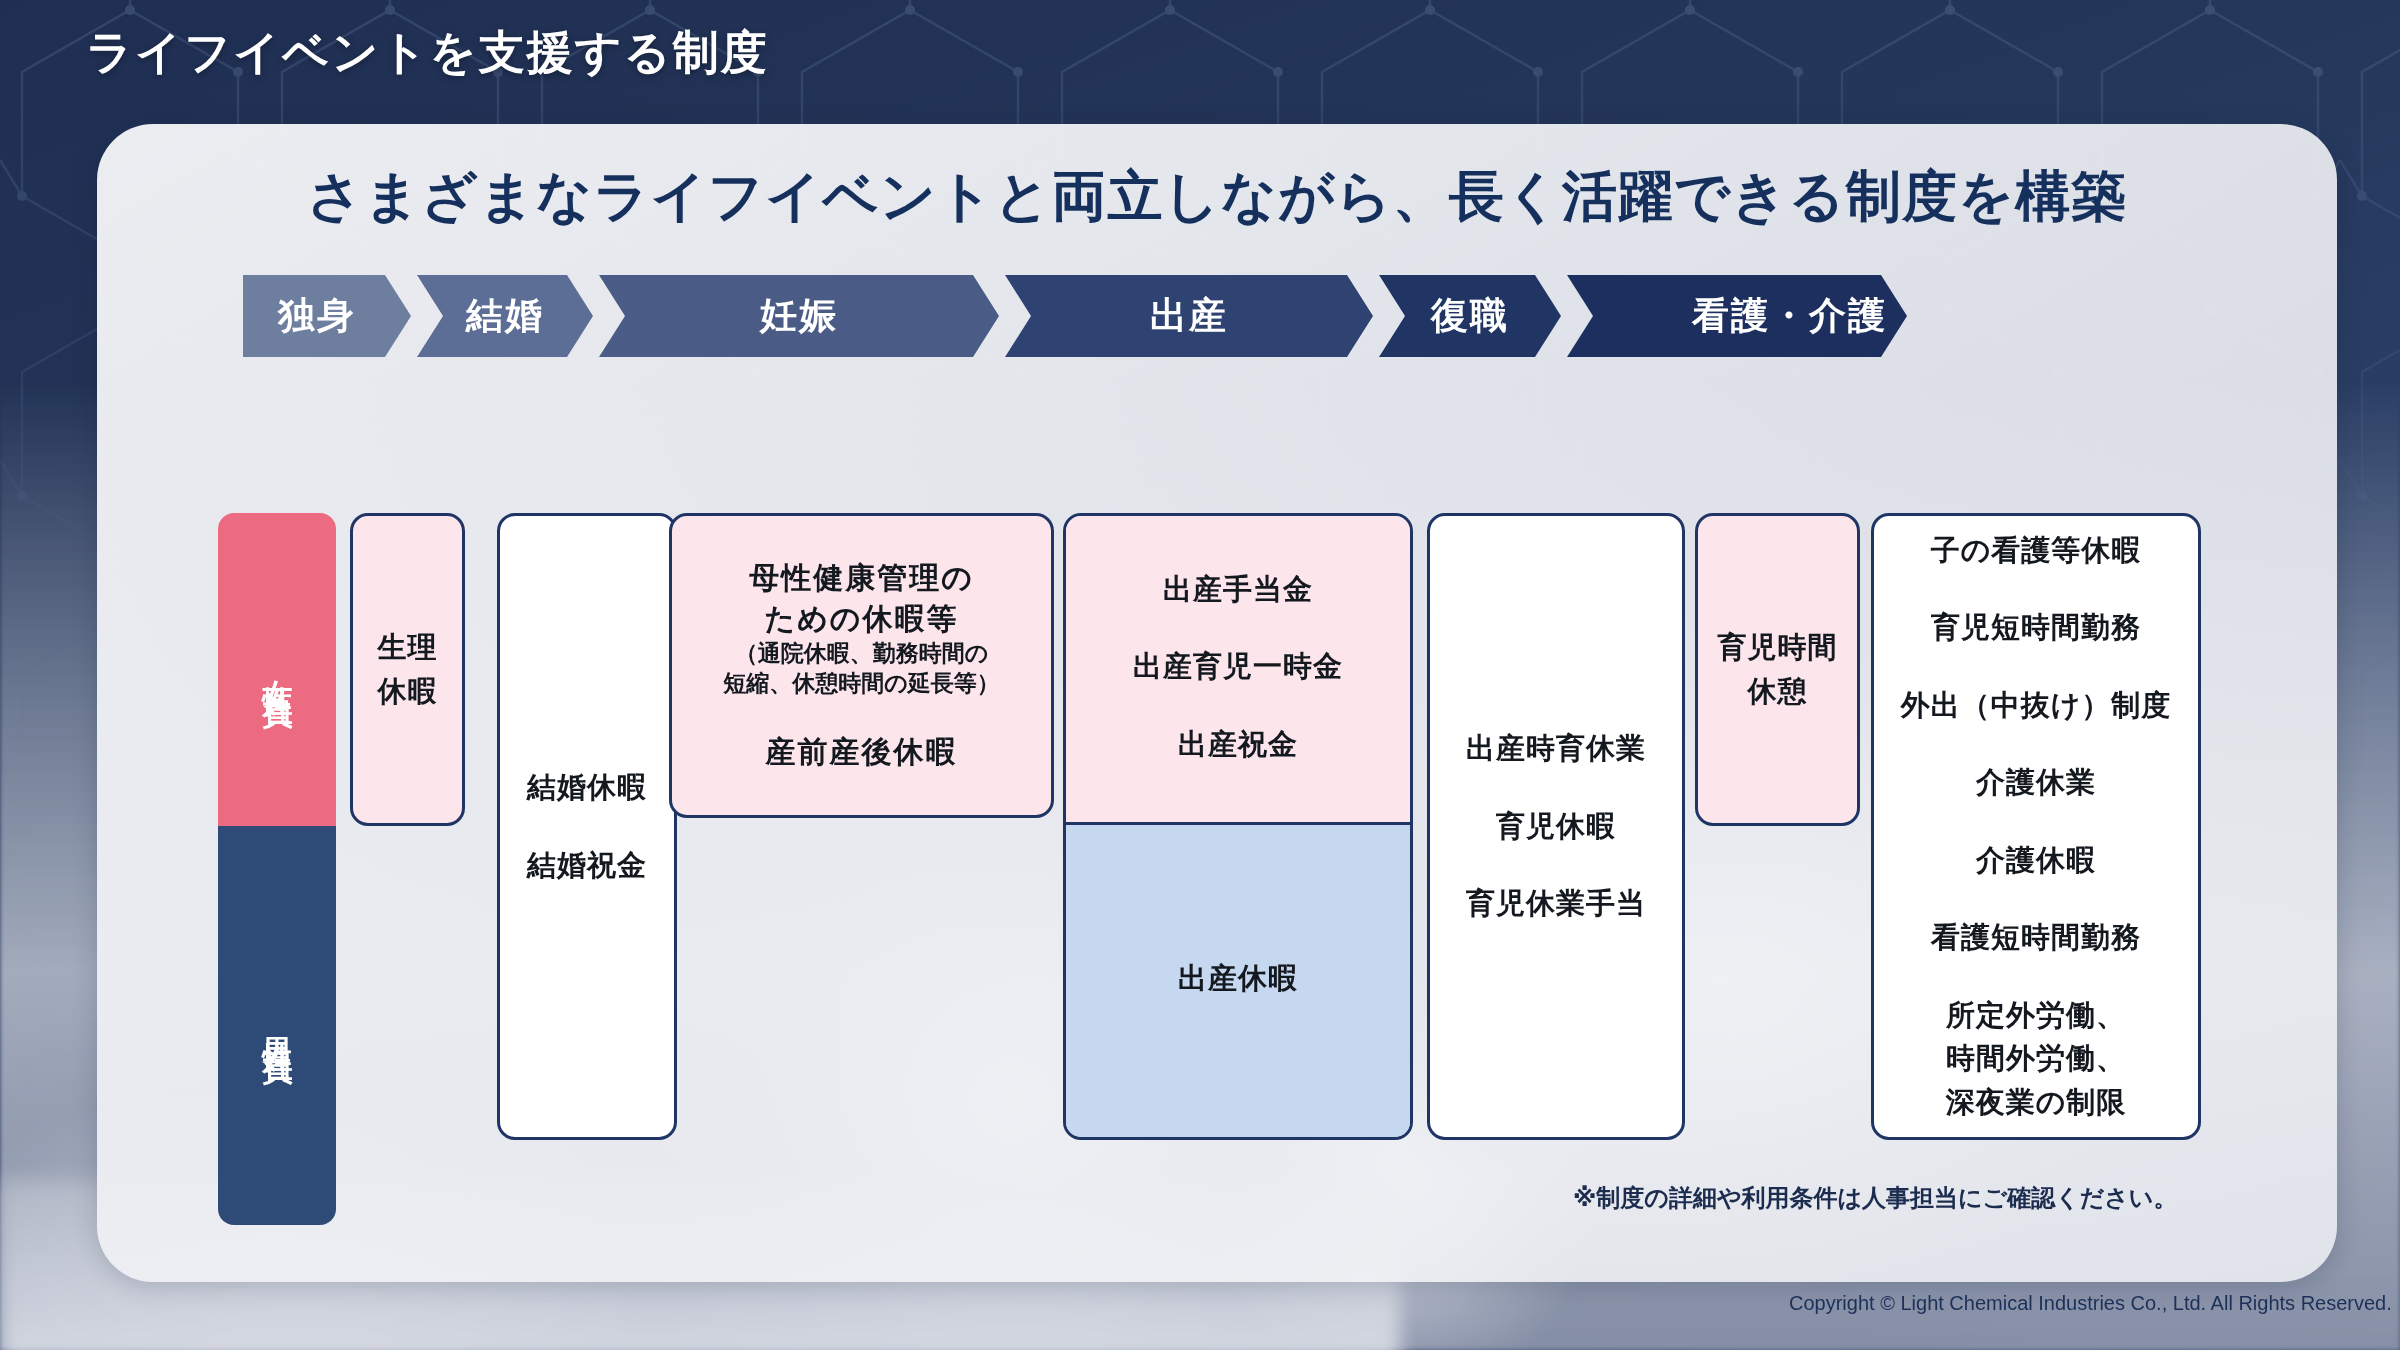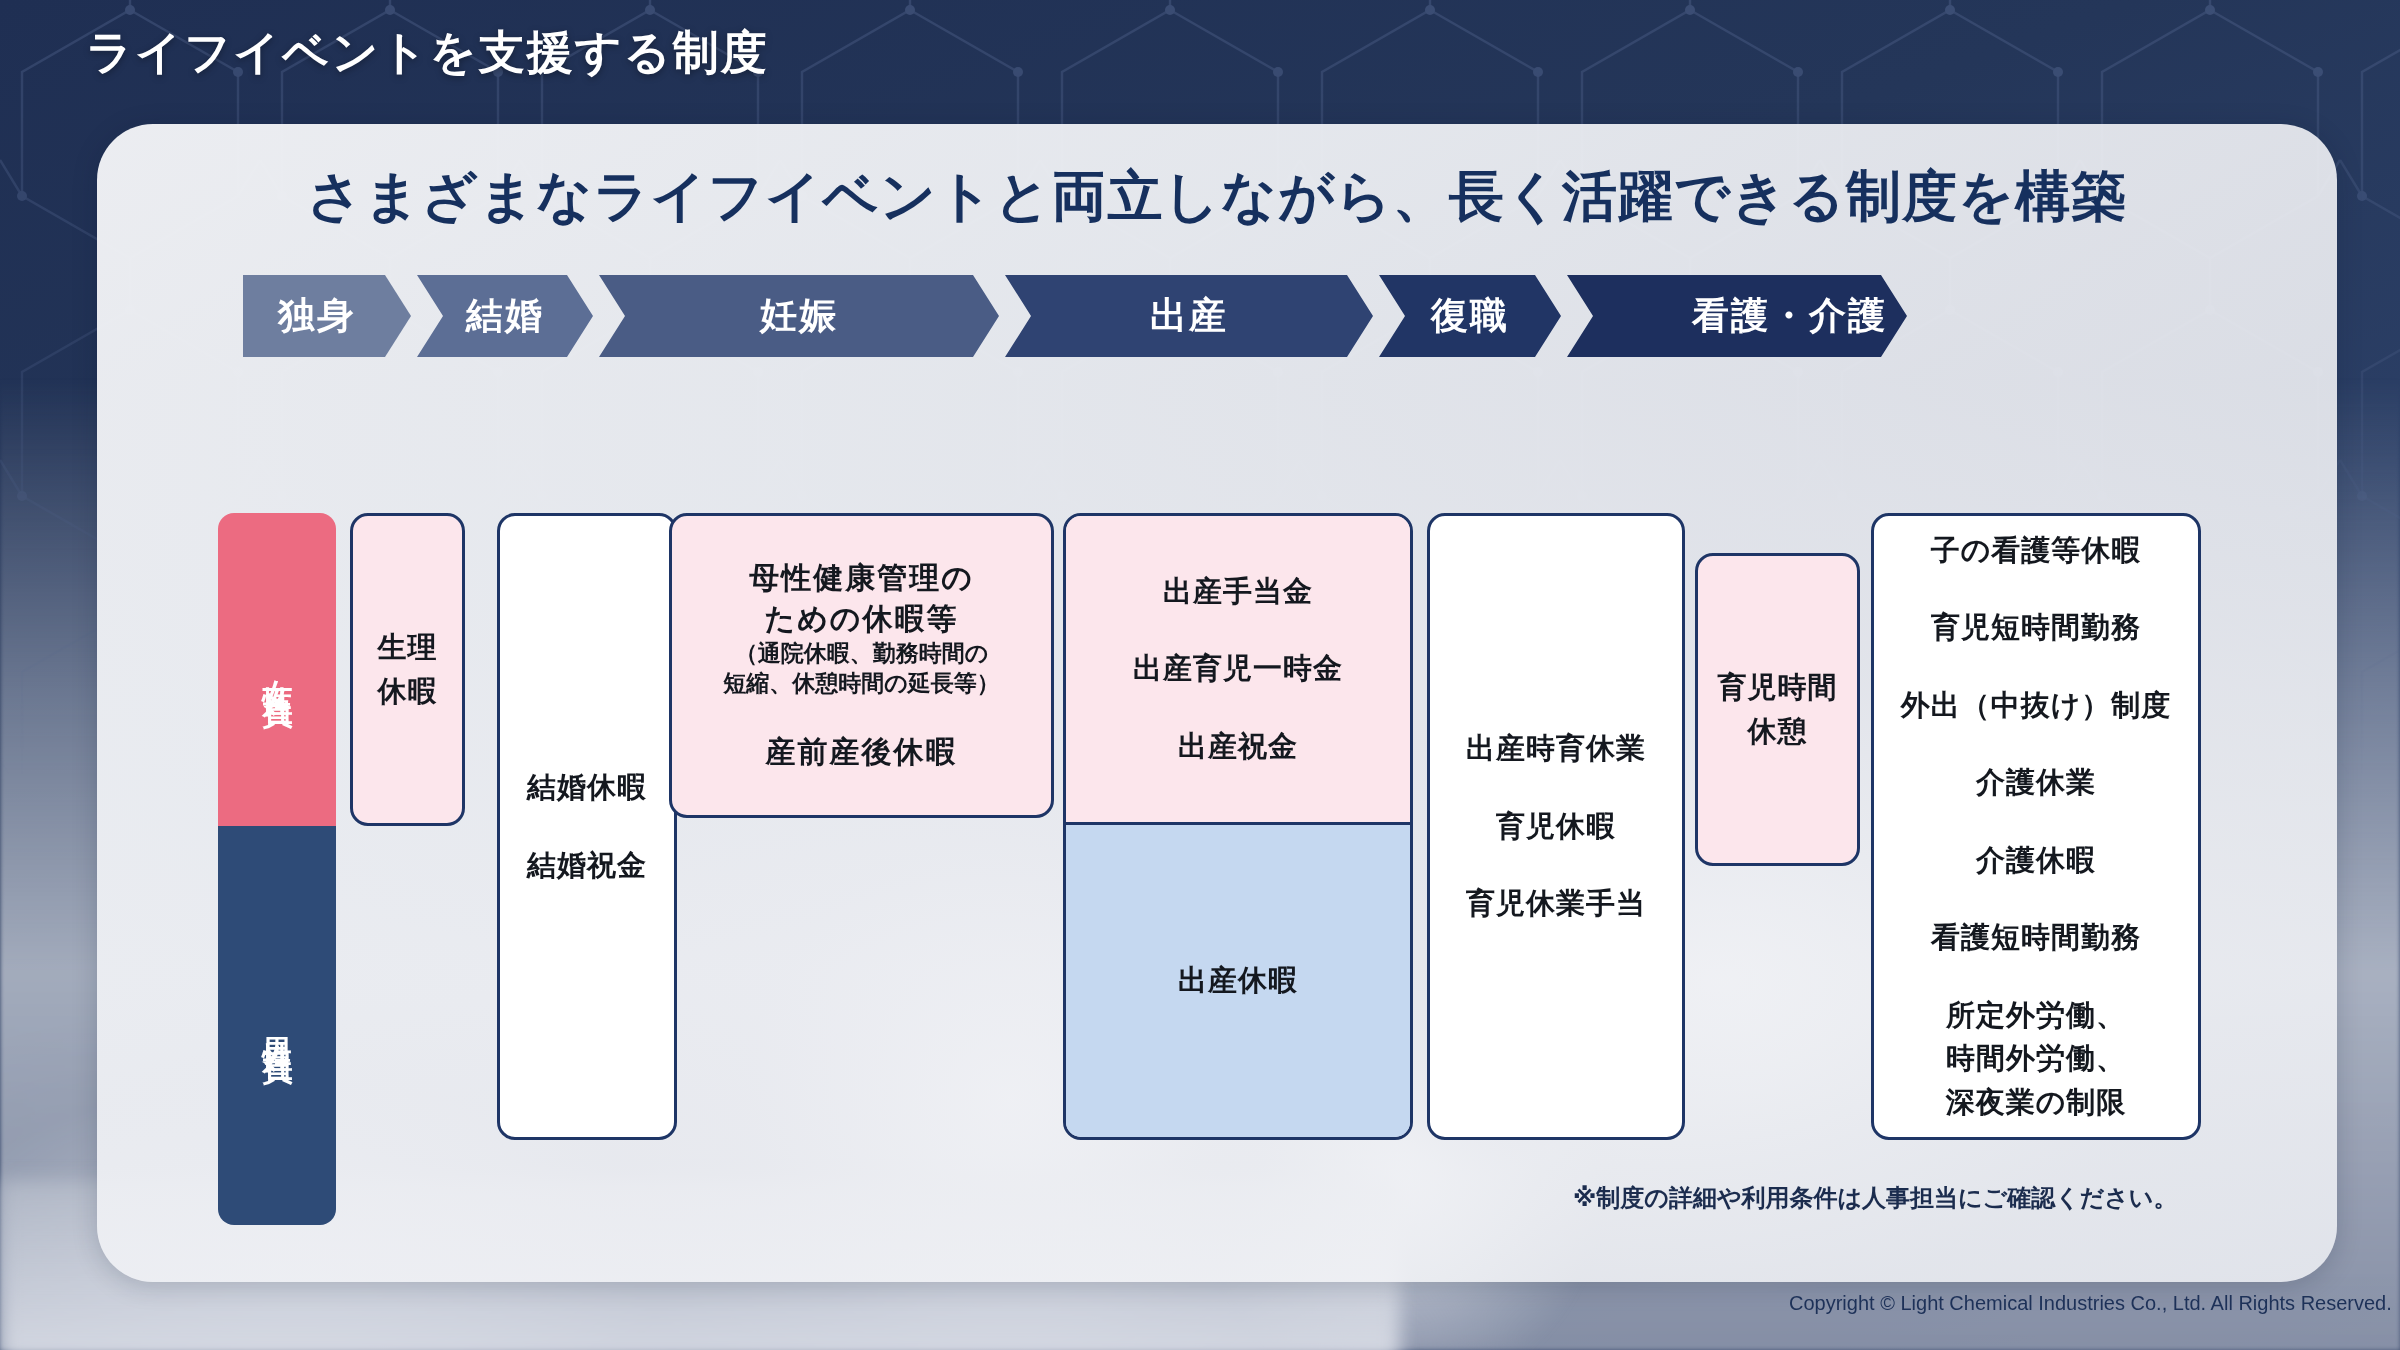--- a/index.html
+++ b/index.html
@@ -257,37 +257,37 @@
         <div class="line">結婚休暇</div>
         <div class="line gap-top">結婚祝金</div>
       </div>
       <div class="card bg-pink" style="left: 669px; top: 513px; width: 385px; height: 305px;">
         <div class="line big">母性健康管理の</div>
         <div class="line big">ための休暇等</div>
         <div class="line small">（通院休暇、勤務時間の</div>
         <div class="line small">短縮、休憩時間の延長等）</div>
         <div class="line big gap-top">産前産後休暇</div>
       </div>
-      <div class="card split-card" style="left: 1063px; top: 513px; width: 350px; height: 627px;">
+      <div class="card split-card" style="left: 1063px; top: 513px; width: 350px; height: 627px; font-family: Liberation Mono, monospace;">
         <div class="split-top bg-pink" style="height: 306px;">
           <div class="line">出産手当金</div>
           <div class="line gap-top">出産育児一時金</div>
           <div class="line gap-top">出産祝金</div>
         </div>
         <div class="split-divider"></div>
         <div class="split-bottom bg-blue" style="height: 312px;">
           <div class="line">出産休暇</div>
         </div>
       </div>
       <div class="card bg-white" style="left: 1427px; top: 513px; width: 258px; height: 627px; text-align: right;">
         <div class="line">出産時育休業</div>
         <div class="line gap-top">育児休暇</div>
         <div class="line gap-top">育児休業手当</div>
       </div>
-      <div class="card bg-pink" style="left: 1695px; top: 513px; width: 165px; height: 313px; margin-top: 40px;">
+      <div class="card bg-pink" style="left: 1695px; top: 513px; width: 165px; height: 313px;">
         <div class="line">育児時間</div>
         <div class="line">休憩</div>
       </div>
       <div class="card bg-white" style="left: 1871px; top: 513px; width: 330px; height: 627px;">
         <div class="line">子の看護等休暇</div>
         <div class="line gap-top">育児短時間勤務</div>
         <div class="line gap-top">外出（中抜け）制度</div>
         <div class="line gap-top">介護休業</div>
         <div class="line gap-top">介護休暇</div>
         <div class="line gap-top">看護短時間勤務</div>

